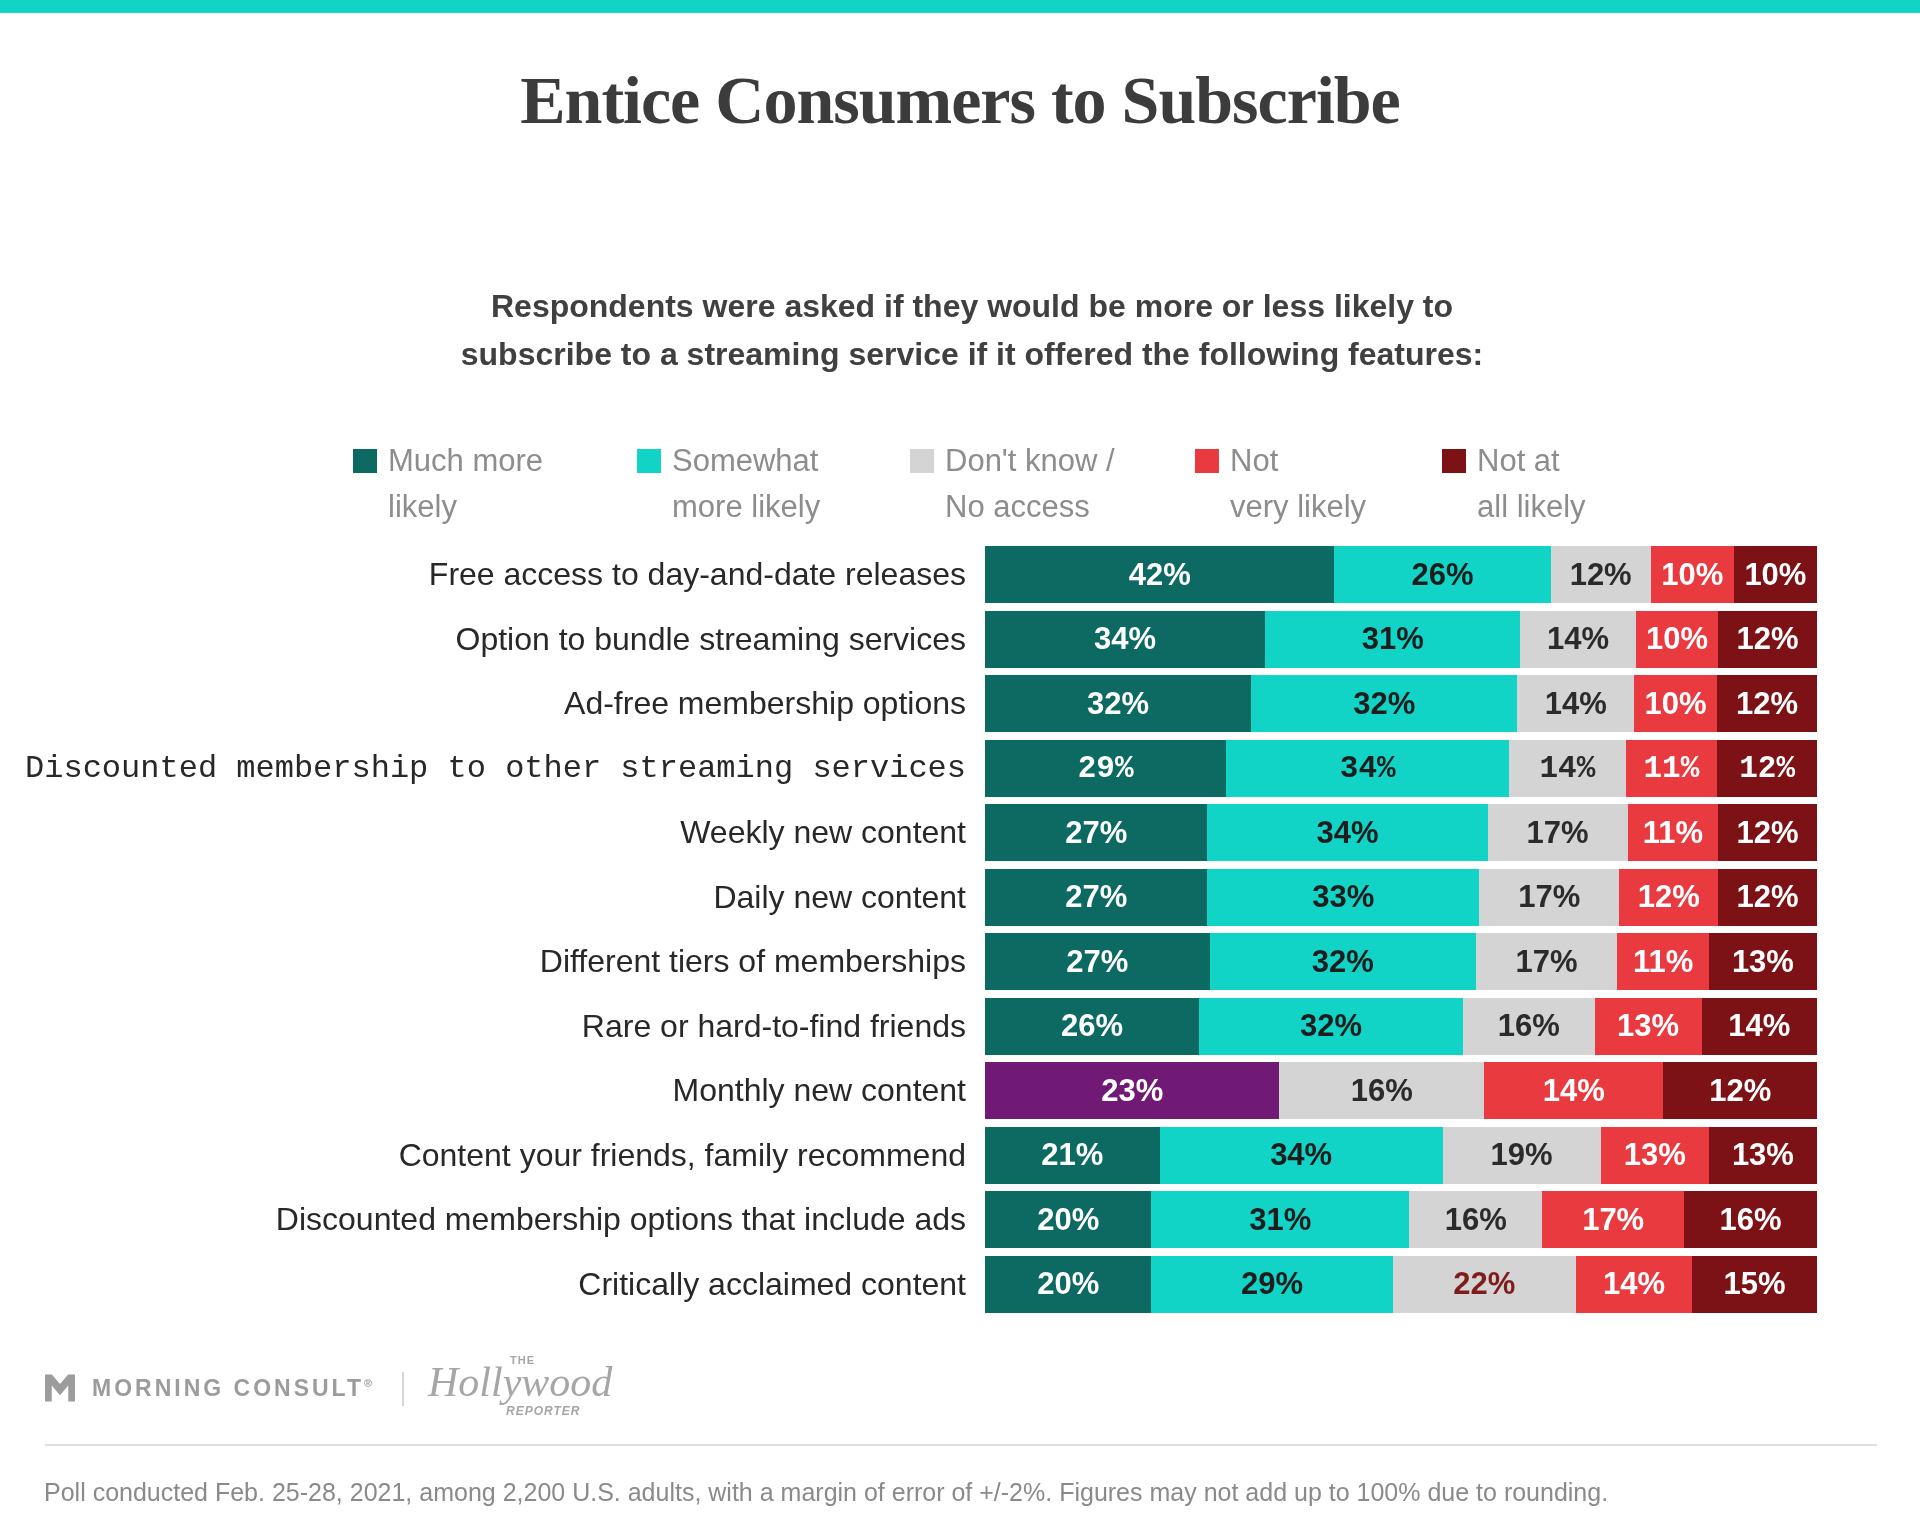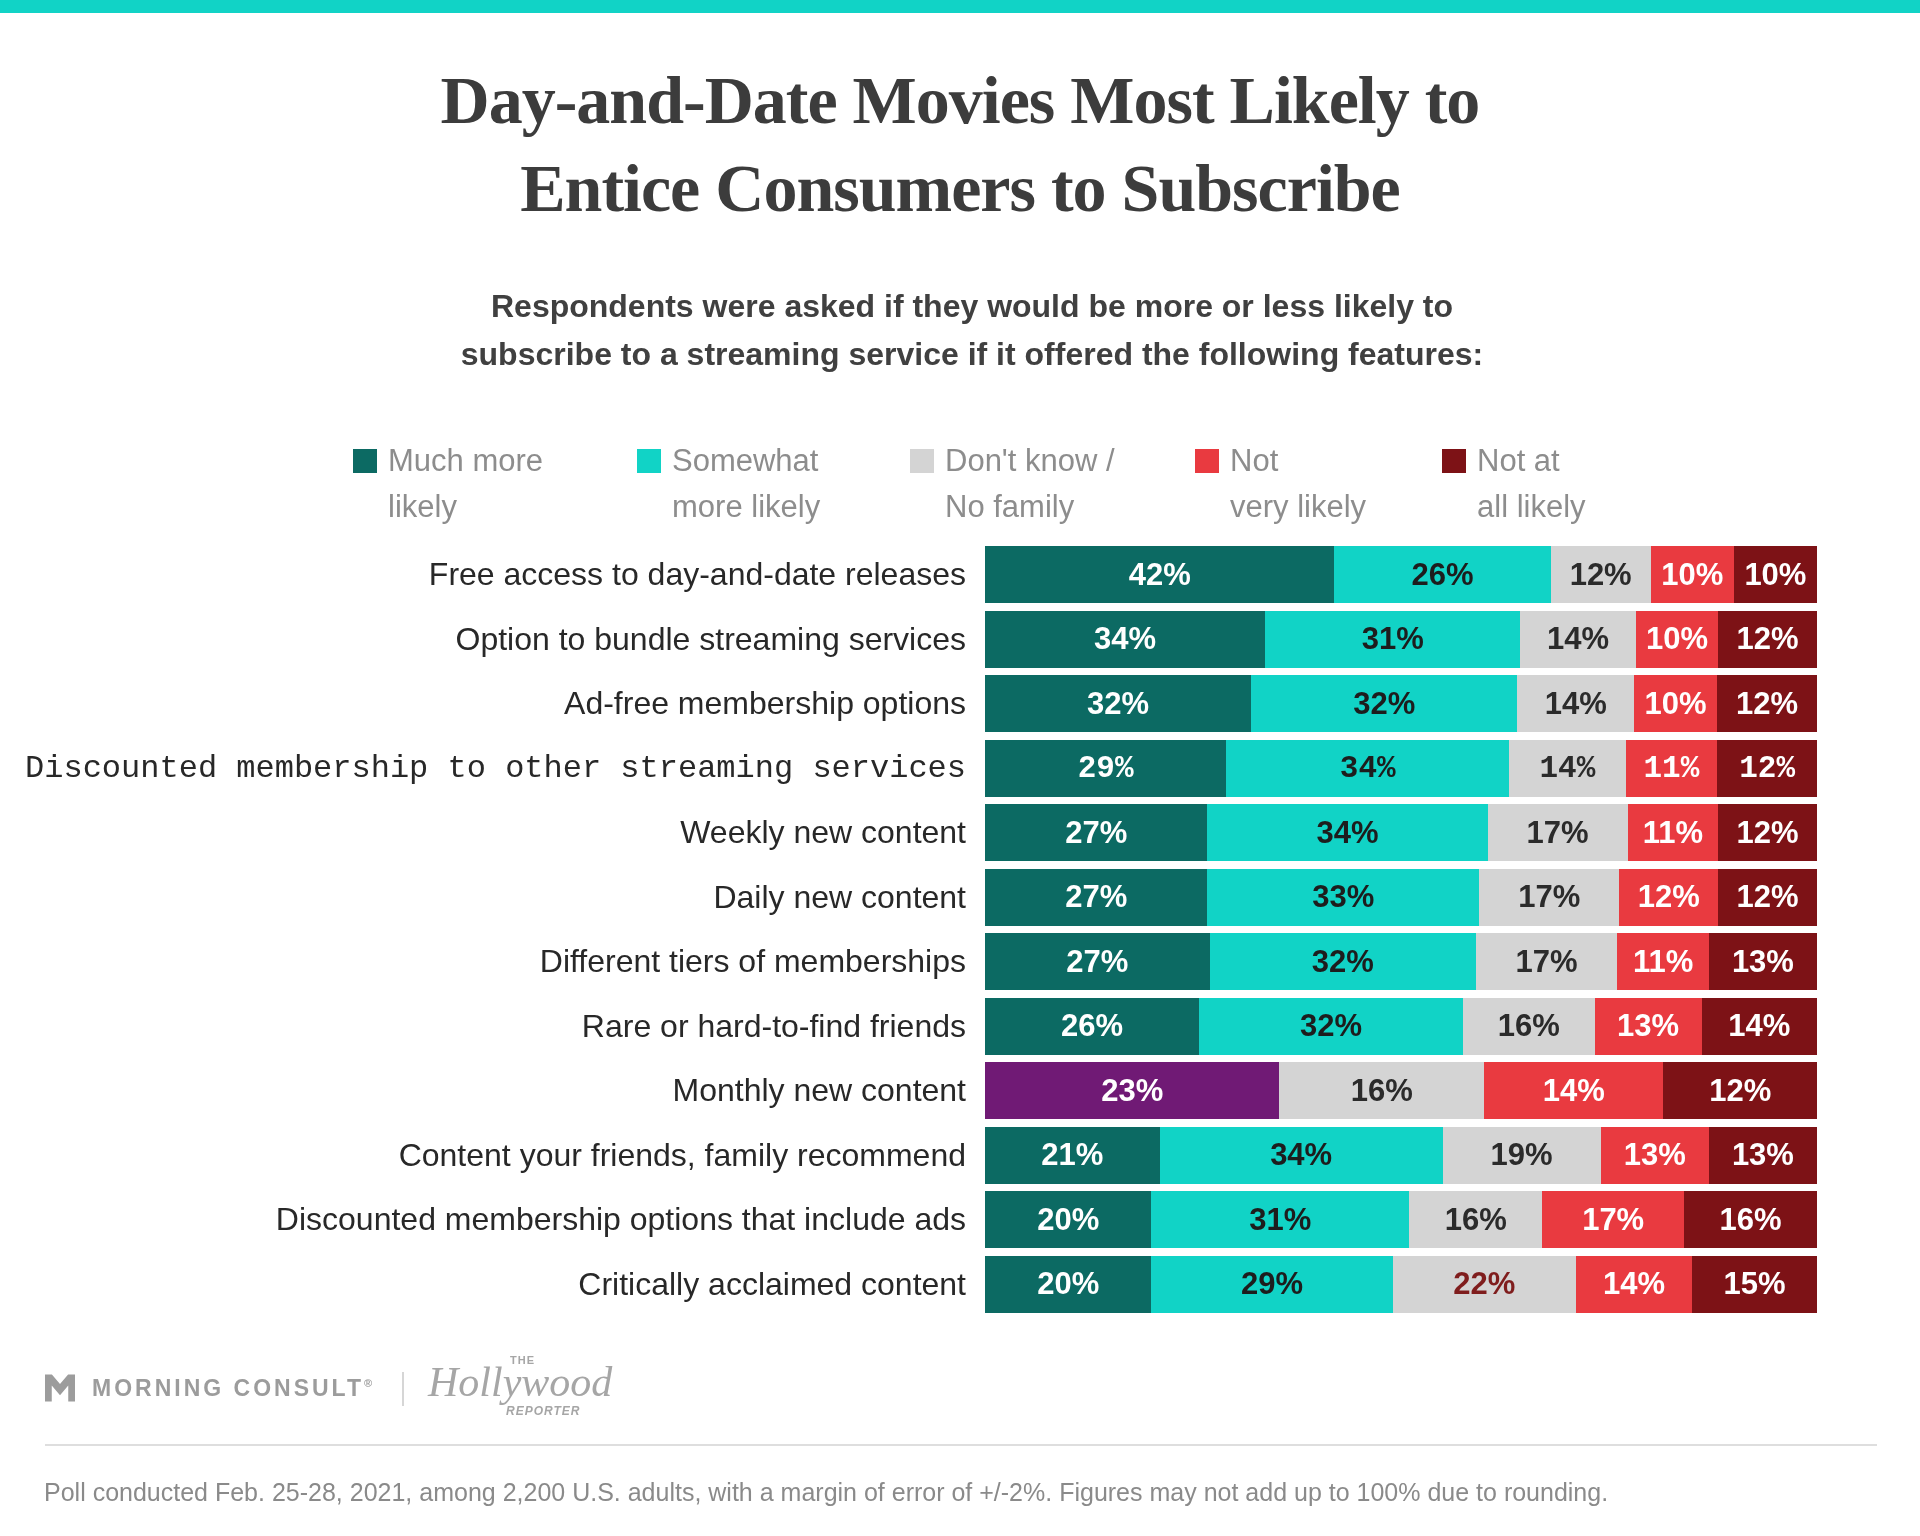--- a/index.html
+++ b/index.html
@@ -49,21 +49,20 @@
   .footnote{position:absolute;left:44px;top:1478px;width:1800px;font-size:25px;color:#8a8a8a;}
 </style>
 </head>
 <body>
 
 <div class="page">
 
   <div class="band" style="background: rgb(17, 211, 198);"></div>
 
   <div class="title">
-    <div>Day-and-Date Movies Most Likely to</div>
     <div>Entice Consumers to Subscribe</div>
   </div>
 
   <div class="subtitle">
     <div>Respondents were asked if they would be more or less likely to</div>
     <div>subscribe to a streaming service if it offered the following features:</div>
   </div>
 
   <div class="legend">
       <div class="legend-item">
@@ -72,21 +71,21 @@
         <span class="l2">likely</span>
       </div>
       <div class="legend-item">
         <span class="swatch" style="background: rgb(17, 211, 198);"></span>
         <span class="l1">Somewhat</span>
         <span class="l2">more likely</span>
       </div>
       <div class="legend-item">
         <span class="swatch" style="background: rgb(212, 212, 212);"></span>
         <span class="l1">Don't know /</span>
-        <span class="l2">No family</span>
+        <span class="l2">No access</span>
       </div>
       <div class="legend-item">
         <span class="swatch" style="background: rgb(233, 58, 64);"></span>
         <span class="l1">Not</span>
         <span class="l2">very likely</span>
       </div>
       <div class="legend-item">
         <span class="swatch" style="background: rgb(125, 18, 22);"></span>
         <span class="l1">Not at</span>
         <span class="l2">all likely</span>

